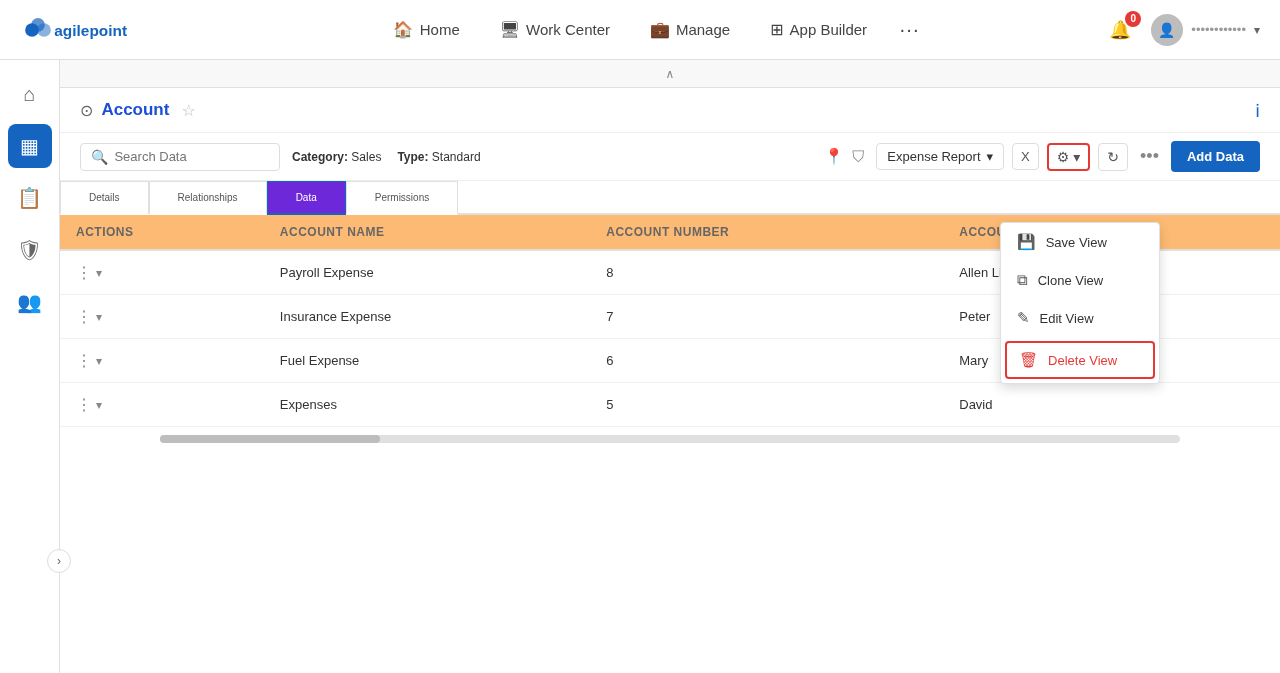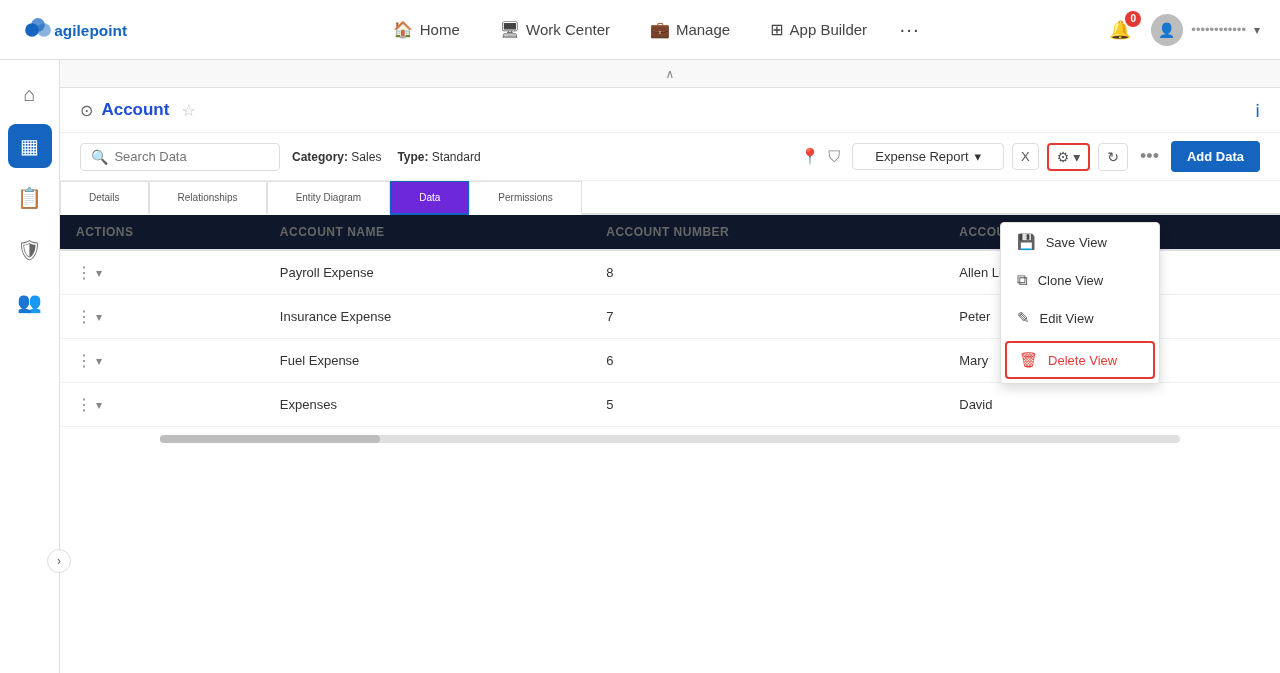--- a/index.html
+++ b/index.html
@@ -94,21 +94,21 @@
     }
     .search-icon { color: #888; font-size: 14px; }
     .search-input { border: none; outline: none; font-size: 13px; color: #666; background: transparent; width: 140px; }
     .filter-tag { font-size: 12px; color: #333; padding: 0 4px; }
     .filter-tag strong { font-weight: 600; }
     .toolbar-spacer { flex: 1; }
     .location-icon { color: #888; font-size: 16px; cursor: pointer; }
     .filter-icon { color: #888; font-size: 16px; cursor: pointer; margin-right: 4px; }
     .view-selector {
       display: flex; align-items: center; border: 1px solid #ddd; border-radius: 4px;
-      padding: 5px 22px; gap: 6px; cursor: pointer; font-size: 13px; color: #333;
+      padding: 5px 10px; gap: 6px; cursor: pointer; font-size: 13px; color: #333;
     }
     .toolbar-icon-btn {
       border: 1px solid #ddd; border-radius: 4px; padding: 5px 8px;
       cursor: pointer; background: #fff; color: #555; font-size: 14px; display: flex; align-items: center; gap: 4px;
     }
     .toolbar-dots { font-size: 18px; color: #888; cursor: pointer; padding: 0 4px; }
     .add-data-btn {
       background: #1565c0; color: #fff; border: none; border-radius: 4px;
       padding: 8px 16px; font-size: 13px; font-weight: 600; cursor: pointer;
     }
@@ -127,21 +127,21 @@
     .tab.active {
       background: #6d28d9; color: #fff; border-color: #1565c0;
       border-bottom: 2px solid #1565c0;
     }
 
     
     .data-table { width: 100%; border-collapse: collapse; }
     .data-table th {
       text-align: left; padding: 10px 16px; font-size: 12px; font-weight: 600;
       color: #666; text-transform: uppercase; letter-spacing: 0.5px;
-      border-bottom: 2px solid #e0e0e0; background: #0f172a;
+      border-bottom: 2px solid #e0e0e0; background: #fdba74;
     }
     .data-table td {
       padding: 12px 16px; font-size: 13px; color: #333;
       border-bottom: 1px solid #f0f0f0;
     }
     .row-actions { display: flex; align-items: center; gap: 4px; }
     .three-dots { color: #888; cursor: pointer; font-size: 16px; }
     .chevron-down { color: #888; cursor: pointer; font-size: 12px; }
 
     
@@ -282,23 +282,20 @@
       <span class="toolbar-dots">•••</span>
       <button class="add-data-btn">Add Data</button>
     </div>
 
     <div class="tabs">
       <div class="tab">
         <span>Details</span>
       </div>
       <div class="tab">
         <span>Relationships</span>
-      </div>
-      <div class="tab">
-        <span>Entity Diagram</span>
       </div>
       <div class="tab active">
         <span>Data</span>
       </div>
       <div class="tab">
         <span>Permissions</span>
       </div>
     </div>
 
     <div style="overflow-x:auto; position:relative;">

